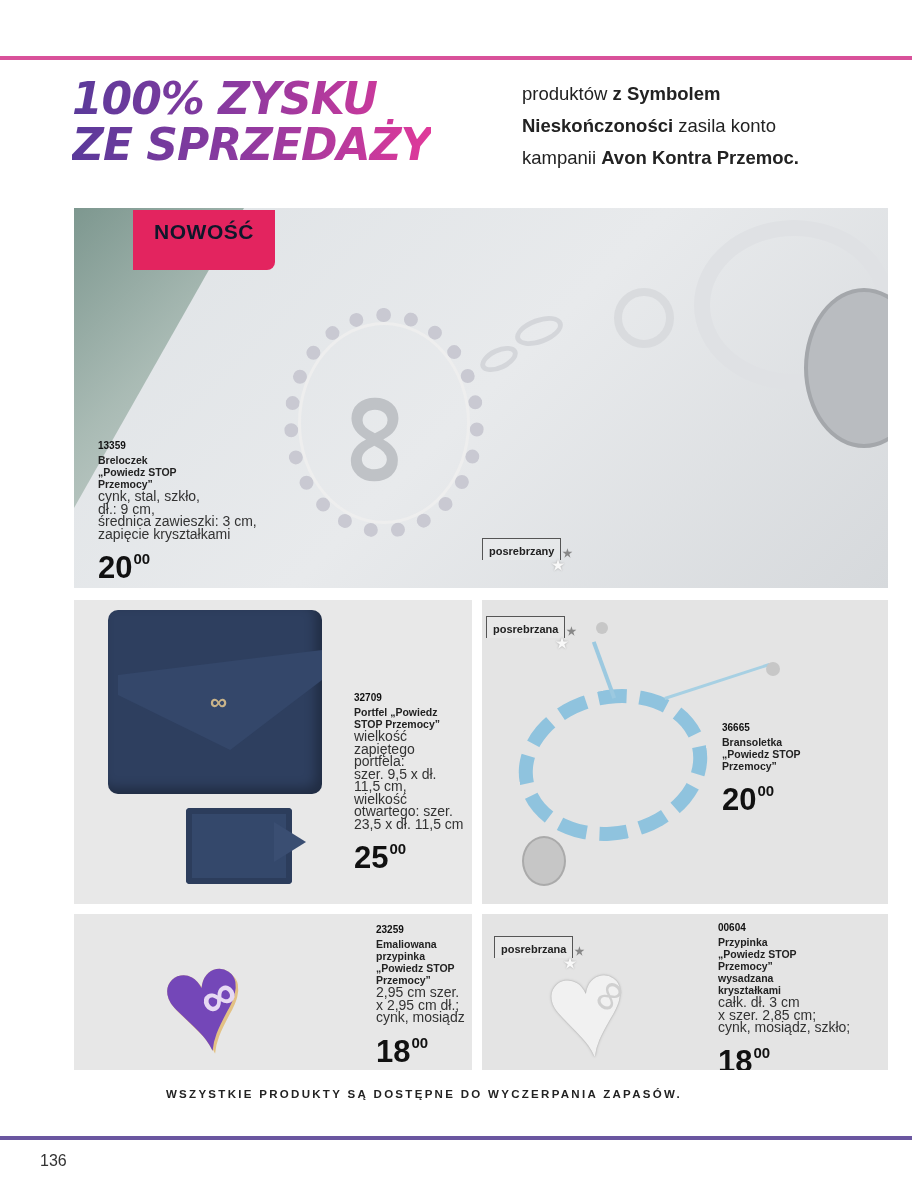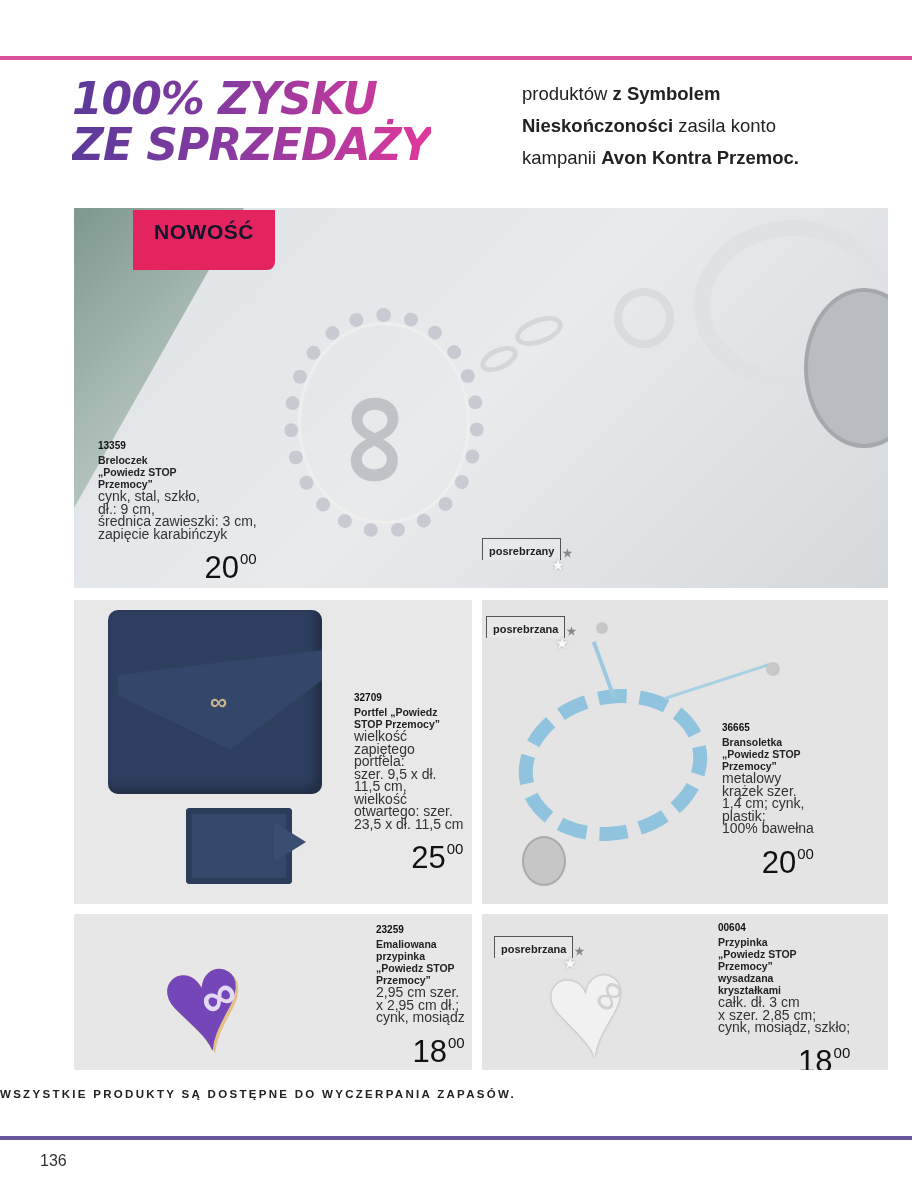--- a/index.html
+++ b/index.html
@@ -14,27 +14,27 @@
   .p-key { left: 74px; top: 208px; width: 814px; height: 380px; background: linear-gradient(135deg, #dfe3e6 0%, #e8eaec 50%, #d6d9dc 100%); }
   .p-wallet { left: 74px; top: 600px; width: 398px; height: 304px; background: #e8e8e8; }
   .p-brace { left: 482px; top: 600px; width: 406px; height: 304px; background: #e4e4e4; }
   .p-pin1 { left: 74px; top: 914px; width: 398px; height: 156px; background: #e7e7e7; }
   .p-pin2 { left: 482px; top: 914px; width: 406px; height: 156px; background: #e4e4e4; }
   .foliage { position: absolute; left: 0; top: 0; width: 170px; height: 300px; background: linear-gradient(135deg, #6c8a80 0%, #9fb3ab 50%, #c9d2ce 100%); clip-path: polygon(0 0, 100% 0, 0 100%); opacity: .85; }
   .badge-new { position: absolute; left: 92px; top: 210px; width: 142px; height: 60px; background: #e3245f; border-radius: 0 0 8px 0; color: #0f172a; font-weight: bold; font-size: 21px; line-height: 44px; text-align: center; letter-spacing: .5px; margin-left: 41px; }
   .code { font-weight: bold; font-size: 10px; line-height: 16px; color: #111; }
   .name { font-weight: bold; font-size: 10.5px; line-height: 12px; color: #222; }
   .desc { font-size: 14px; line-height: 12.5px; color: #333; }
-  .price { font-weight: normal; font-size: 31px; line-height: 34px; color: #111; margin-top: 2px; text-align: right; }
+  .price { font-weight: bold; font-size: 31px; line-height: 34px; color: #111; margin-top: 2px; }
   .price sup { font-size: 15px; vertical-align: 14px; margin-left: 1px; }
   .info { position: absolute; }
   .silver-tag { position: absolute; height: 22px; padding: 2px 6px; border-left: 1.5px solid #555; border-top: 1.5px solid #555; border-right: 1.5px solid #555; font-weight: bold; font-size: 11px; line-height: 20px; color: #222; background: rgba(255,255,255,.15); }
   .silver-tag .star { position: absolute; right: -12px; top: 4px; font-size: 11px; color: #888; }
   .silver-tag .star2 { position: absolute; right: -4px; top: 16px; font-size: 14px; color: #f8f8f8; text-shadow: 0 0 2px #999; }
-  .footer-note { position: absolute; left: 0; top: 1088px; width: 848px; text-align: left; font-weight: bold; font-size: 11.5px; letter-spacing: 2.3px; color: #222; }
+  .footer-note { position: absolute; left: 0; top: 1088px; width: 848px; text-align: center; font-weight: bold; font-size: 11.5px; letter-spacing: 2.3px; color: #222; }
   .bottom-rule { position: absolute; left: 0; top: 1136px; width: 912px; height: 4px; background: #6a56a0; }
   .page-num { position: absolute; left: 40px; top: 1152px; font-size: 16px; color: #333; }
   
   .ring { position: absolute; border-radius: 50%; }
 </style>
 </head>
 <body>
 
 <div class="top-rule"></div>
 
@@ -66,21 +66,21 @@
     <div class="code">13359</div>
     <div class="name">
       <div>Breloczek</div>
         <div>„Powiedz STOP</div>
         <div>Przemocy”</div>
     </div>
     <div class="desc">
       <div>cynk, stal, szkło,</div>
         <div>dł.: 9 cm,</div>
         <div>średnica zawieszki: 3 cm,</div>
-        <div>zapięcie karabińczyk</div>
+        <div>zapięcie kryształkami</div>
     </div>
     <div class="price"><span>20</span><sup>00</sup></div>
   </div>
 </div>
 <div class="badge-new">NOWOŚĆ</div>
 
 <div class="panel p-wallet">
   <div>
     <div style="position:absolute;left:34px;top:10px;width:214px;height:184px;background:#2e3f5f;border-radius:10px;box-shadow:inset -6px -6px 12px rgba(0,0,0,.3);"></div>
     <div style="position:absolute;left:44px;top:50px;width:204px;height:100px;background:#34476a;clip-path:polygon(0 25%,100% 0,100% 30%,55% 100%,0 45%);"></div>
@@ -119,27 +119,20 @@
   </div>
   <div class="silver-tag" style="left:4px;top:16px;">
     <span>posrebrzana</span><span class="star">★</span><span class="star2">★</span>
   </div>
   <div class="info" style="left:240px;top:120px;">
     <div class="code">36665</div>
     <div class="name">
       <div>Bransoletka</div>
         <div>„Powiedz STOP</div>
         <div>Przemocy”</div>
-    </div>
-    <div class="desc">
-      <div>metalowy</div>
-        <div>krążek szer.</div>
-        <div>1,4 cm; cynk,</div>
-        <div>plastik;</div>
-        <div>100% bawełna</div>
     </div>
     <div class="price"><span>20</span><sup>00</sup></div>
   </div>
 </div>
 
 <div class="panel p-pin1">
   <div>
     <div style="position:absolute;left:88px;top:24px;width:130px;height:120px;font-size:140px;line-height:120px;color:#7447b8;text-shadow:0 0 0 #e8c88a,2px 3px 0 #e3c184;transform:rotate(-10deg);">♥</div>
     <div style="position:absolute;left:126px;top:52px;font-size:50px;line-height:60px;color:#e6d9f3;font-weight:bold;transform:rotate(-30deg);">∞</div>
   </div>

